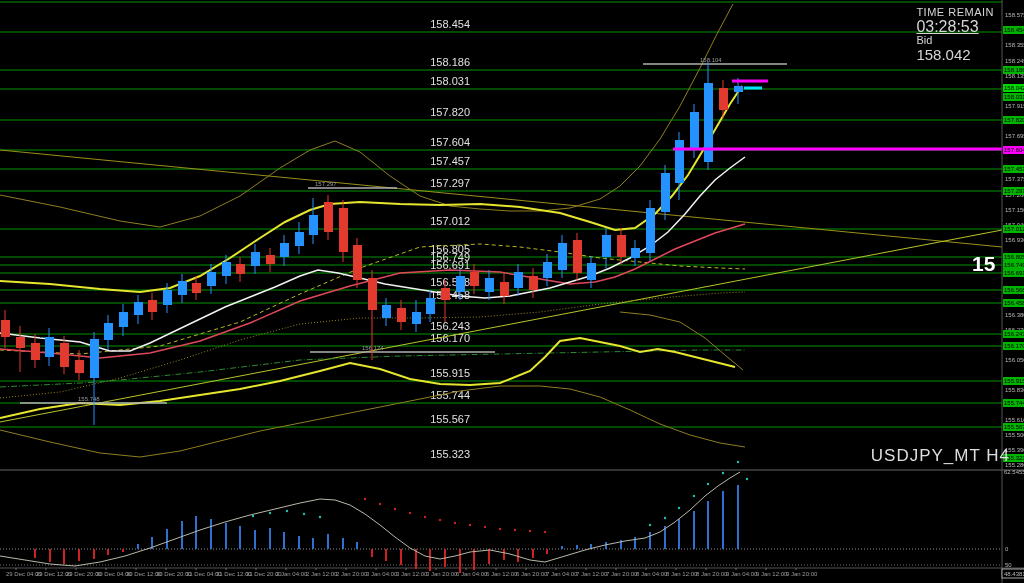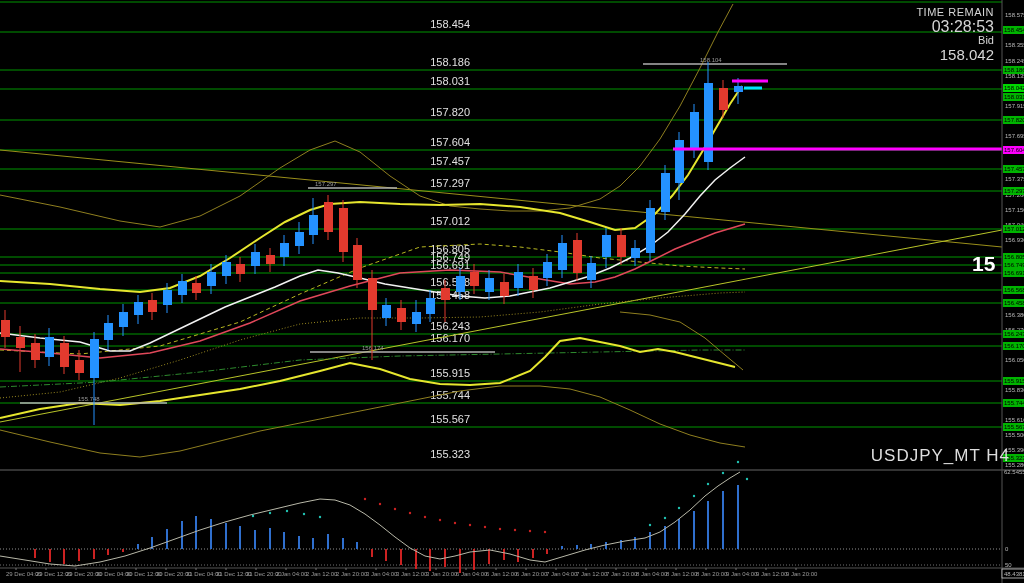--- a/index.html
+++ b/index.html
@@ -1,22 +1,22 @@
 <!DOCTYPE html>
 <html><head>
 <meta charset="utf-8">
 <style>
   html,body{margin:0;padding:0;background:#000;}
   #screen{position:relative;width:1024px;height:583px;background:#000;overflow:hidden;
           font-family:"Liberation Sans",sans-serif;}
   #chart-svg{position:absolute;left:0;top:0;}
   .overlay{position:absolute;color:#d6d6d6;}
-  #info-panel{top:7px;right:30px;text-align:right;line-height:1.05;}
+  #info-panel{top:7px;right:30px;line-height:1.05;}
   #info-panel .lbl{font-size:11px;letter-spacing:.5px;}
-  #info-panel .time{font-size:16px;}
+  #info-panel .time{font-size:16px;text-decoration:underline;}
   #info-panel .bidlbl{font-size:11px;}
   #info-panel .bid{font-size:15px;}
   #watermark{top:446px;right:14px;font-size:17px;color:#dedede;letter-spacing:1px;margin-left:32px;}
   #overlay-number{left:972px;top:252px;font-size:21px;font-weight:bold;color:#fff;}
   text{font-family:"Liberation Sans",sans-serif;}
 </style>
 </head>
 <body>
 
 <div id="screen">

